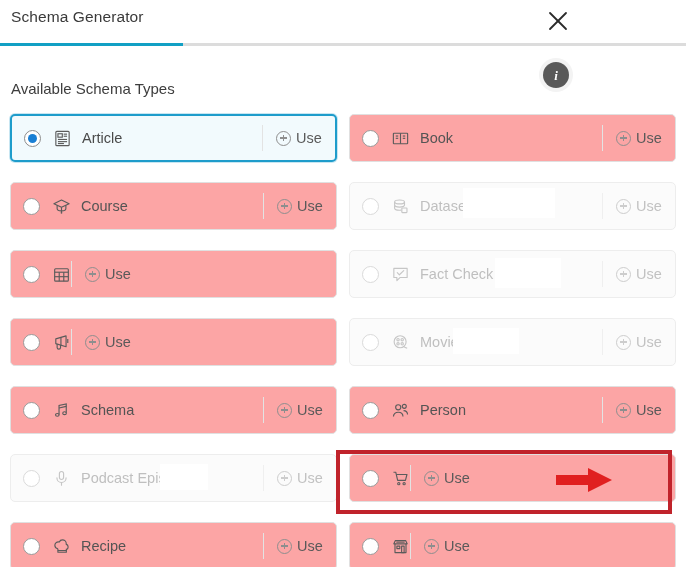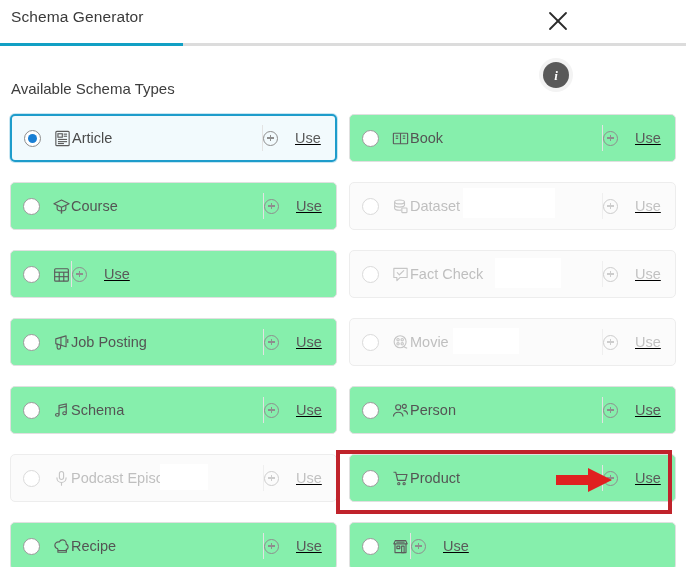--- a/index.html
+++ b/index.html
@@ -90,21 +90,21 @@
     position: relative;
     height: 68px;
   }
   .card {
     position: absolute;
     top: 4px;
     width: 327px;
     height: 48px;
     border: 1px solid #e0e0e0;
     border-radius: 5px;
-    background: #86efac;
+    background: #fca5a5;
     display: flex;
     align-items: center;
     cursor: pointer;
   }
   .card.left  { left: 10px; }
   .card.right { left: 349px; }
 
   .card.selected {
     border: 2px solid #1e9ccb;
     background: #f2fafd;
@@ -146,44 +146,44 @@
     margin-left: 11px;
     width: 20px; height: 20px;
     display: flex; align-items: center; justify-content: center;
     color: #5b5b5b;
   }
   .card.disabled .type-icon { color: #c6c6c6; }
   .type-icon svg { display: block; }
 
   .type-label {
     flex: 1 1 auto;
+    margin-left: 10px;
     font-size: 14.5px;
     color: #545454;
     white-space: nowrap;
     overflow: hidden;
   }
   .card.disabled .type-label { color: #bfbfbf; }
   .card.selected .type-label { color: #4a4a4a; }
 
   .divider {
     flex: 0 0 auto;
     width: 1px; height: 26px;
     background: #e3e3e3;
   }
   .card.disabled .divider { background: #efefef; }
 
   .use-btn {
     flex: 0 0 auto;
     width: 72px;
     display: flex;
     align-items: center;
-    justify-content: flex-start;
-    gap: 17px;
+    justify-content: center;
+    gap: 5px;
     cursor: pointer;
-    text-decoration: underline;
   }
   .card.disabled .use-btn { cursor: default; }
   .plus-icon {
     width: 15px; height: 15px;
     border-radius: 50%;
     border: 1.3px solid #8e8e8e;
     position: relative;
     flex: 0 0 auto;
   }
   .plus-icon::before, .plus-icon::after {
@@ -369,21 +369,20 @@
         <div class="card left">
           <div class="radio"></div>
           <span class="type-icon">
             <svg width="19" height="19" viewBox="0 0 20 20" fill="none" stroke="currentColor" stroke-width="1.2" stroke-linejoin="round">
               <path d="M4 6.2 L14.8 3 v11.4 L4 11.2 Z"></path>
               <line x1="9.4" y1="4.6" x2="9.4" y2="12.8"></line>
               <path d="M5.4 11.6 v3.6 c0 1 0.8 1.8 1.8 1.8 s1.8-0.8 1.8-1.8 v-2.5"></path>
               <line x1="16.6" y1="6.4" x2="16.6" y2="10.6"></line>
             </svg>
           </span>
-          <span class="type-label">Job Posting</span>
           <div class="divider"></div>
           <div class="use-btn">
             <span class="plus-icon"></span>
             <span class="use-label">Use</span>
           </div>
         </div>
         <div class="card right disabled">
           <div class="radio"></div>
           <span class="type-icon">
             <svg width="19" height="19" viewBox="0 0 20 20" fill="none" stroke="currentColor" stroke-width="1.2">
@@ -458,21 +457,20 @@
         </div>
         <div class="card right">
           <div class="radio"></div>
           <span class="type-icon">
             <svg width="19" height="19" viewBox="0 0 20 20" fill="none" stroke="currentColor" stroke-width="1.2" stroke-linejoin="round">
               <path d="M2.6 3.4 h2.4 l2 8.6 h8.2 l1.6-6.2 H5.6"></path>
               <circle cx="8.2" cy="15.4" r="1.15"></circle>
               <circle cx="13.8" cy="15.4" r="1.15"></circle>
             </svg>
           </span>
-          <span class="type-label">Product</span>
           <div class="divider"></div>
           <div class="use-btn">
             <span class="plus-icon"></span>
             <span class="use-label">Use</span>
           </div>
         </div>
       </div>
       <div class="row">
         <div class="card left">
           <div class="radio"></div>

